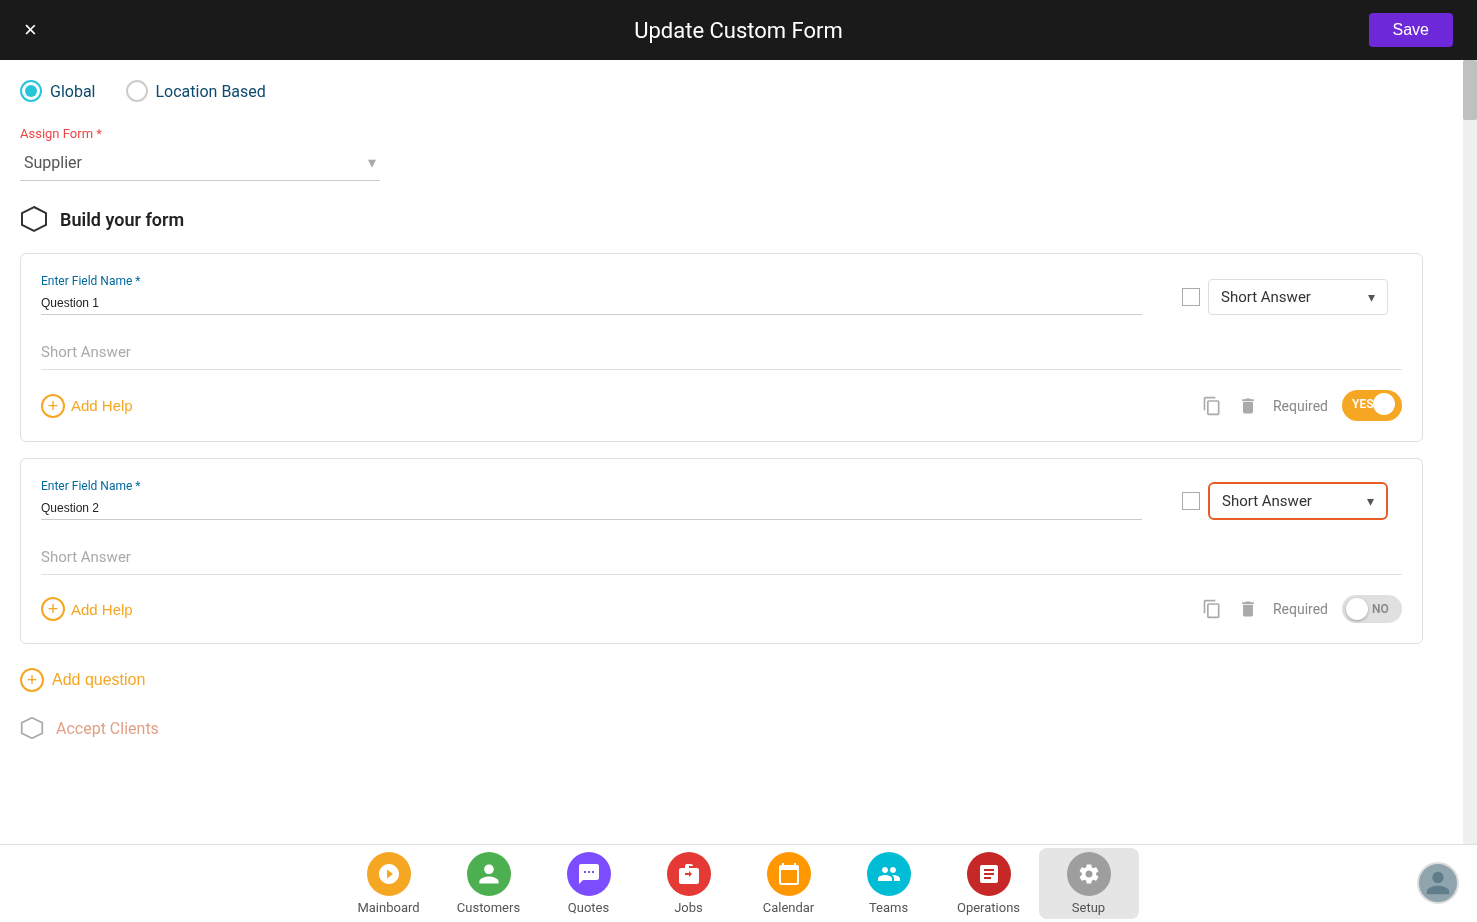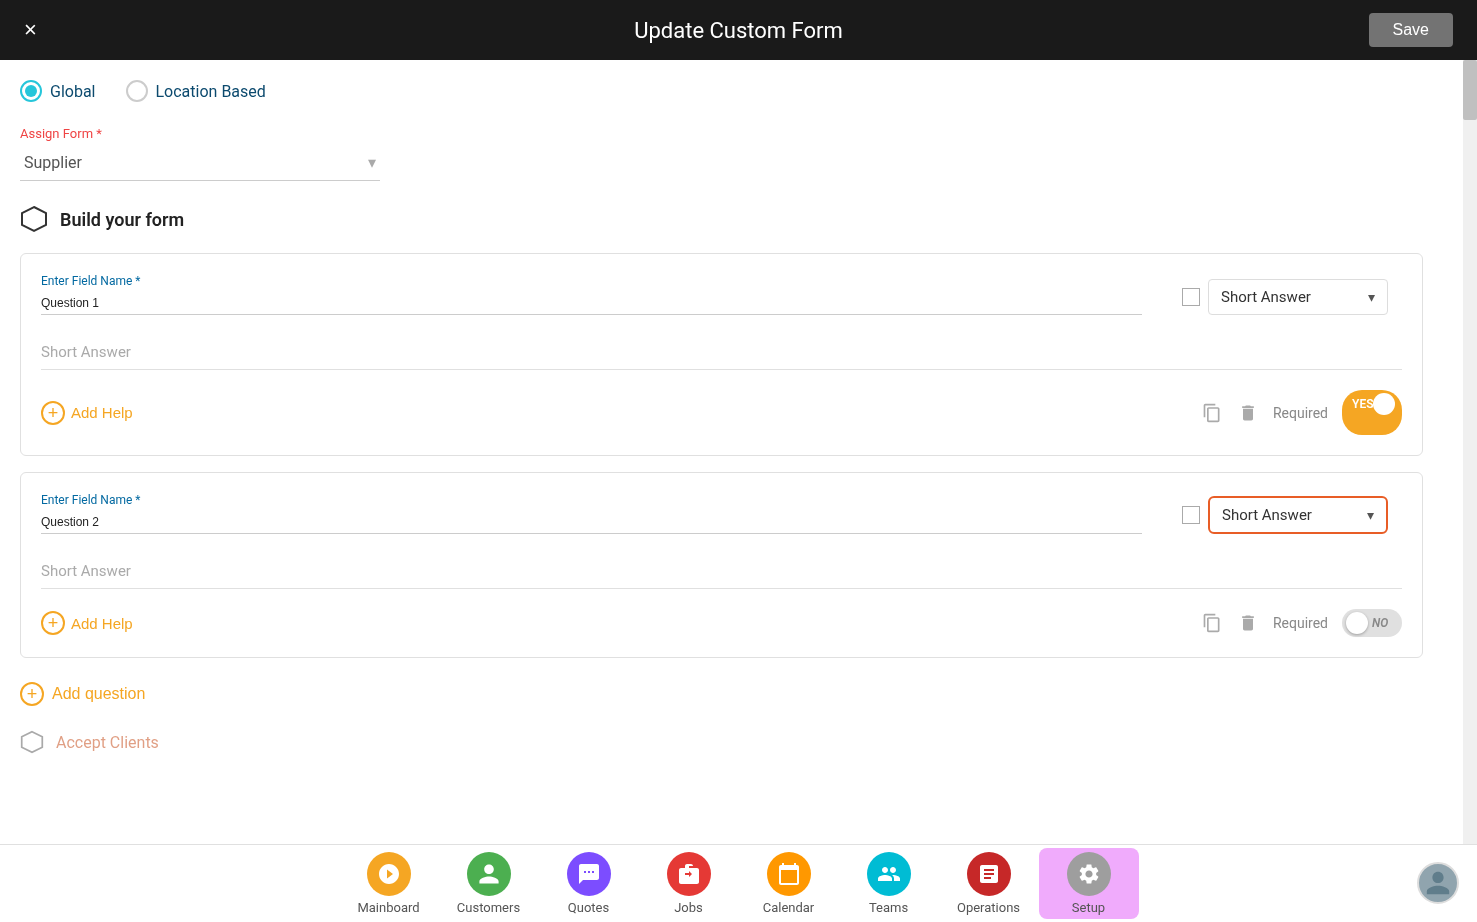--- a/index.html
+++ b/index.html
@@ -26,21 +26,21 @@
       color: #fff;
       font-size: 22px;
       cursor: pointer;
       background: none;
       border: none;
       line-height: 1;
     }
     .save-btn {
       position: absolute;
       right: 24px;
-      background: #737373;
+      background: #6d28d9;
       color: #fff;
       border: none;
       border-radius: 4px;
       padding: 8px 24px;
       font-size: 16px;
       font-weight: 500;
       cursor: pointer;
     }
 
     
@@ -269,21 +269,21 @@
       font-size: 14px;
       color: #888;
     }
 
     
     .toggle-yes {
       display: flex;
       align-items: center;
       background: #f5a623;
       border-radius: 20px;
-      padding: 3px 4px 20px 10px;
+      padding: 3px 4px 6px 10px;
       gap: 0;
       cursor: pointer;
       min-width: 60px;
     }
     .toggle-yes-label {
       color: #fff;
       font-size: 12px;
       font-weight: 600;
     }
     .toggle-ball {
@@ -295,21 +295,20 @@
 
     .toggle-no {
       display: flex;
       align-items: center;
       background: #e0e0e0;
       border-radius: 20px;
       padding: 3px 10px 3px 4px;
       gap: 4px;
       cursor: pointer;
       min-width: 60px;
-      font-style: italic;
     }
     .toggle-no .toggle-ball {
       background: #fff;
       box-shadow: 0 1px 3px rgba(0,0,0,0.3);
     }
     .toggle-no-label {
       color: #888;
       font-size: 12px;
       font-weight: 600;
     }
@@ -625,21 +624,21 @@
 
     <div class="nav-item">
       <div class="nav-icon nav-icon-operations">
         <svg viewBox="0 0 24 24" fill="white">
             <path d="M19 3H5c-1.1 0-2 .9-2 2v14c0 1.1.9 2 2 2h14c1.1 0 2-.9 2-2V5c0-1.1-.9-2-2-2zm-5 14H7v-2h7v2zm3-4H7v-2h10v2zm0-4H7V7h10v2z"></path>
           </svg>
       </div>
       <span class="nav-label">Operations</span>
     </div>
 
-    <div class="nav-item" style="background:#f0abfc; border-radius:8px; padding:4px 8px;justify-content:flex-end;">
+    <div class="nav-item" style="background:#e5e5e5; border-radius:8px; padding:4px 8px;justify-content:flex-end;">
       <div class="nav-icon nav-icon-setup">
         <svg viewBox="0 0 24 24" fill="white">
             <path d="M19.14 12.94c.04-.3.06-.61.06-.94 0-.32-.02-.64-.07-.94l2.03-1.58c.18-.14.23-.41.12-.61l-1.92-3.32c-.12-.22-.37-.29-.59-.22l-2.39.96c-.5-.38-1.03-.7-1.62-.94l-.36-2.54c-.04-.24-.24-.41-.48-.41h-3.84c-.24 0-.43.17-.47.41l-.36 2.54c-.59.24-1.13.57-1.62.94l-2.39-.96c-.22-.08-.47 0-.59.22L2.74 8.87c-.12.21-.08.47.12.61l2.03 1.58c-.05.3-.09.63-.09.94s.02.64.07.94l-2.03 1.58c-.18.14-.23.41-.12.61l1.92 3.32c.12.22.37.29.59.22l2.39-.96c.5.38 1.03.7 1.62.94l.36 2.54c.05.24.24.41.48.41h3.84c.24 0 .44-.17.47-.41l.36-2.54c.59-.24 1.13-.56 1.62-.94l2.39.96c.22.08.47 0 .59-.22l1.92-3.32c.12-.22.07-.47-.12-.61l-2.01-1.58zM12 15.6c-1.98 0-3.6-1.62-3.6-3.6s1.62-3.6 3.6-3.6 3.6 1.62 3.6 3.6-1.62 3.6-3.6 3.6z"></path>
           </svg>
       </div>
       <span class="nav-label">Setup</span>
     </div>
 
   </div>
 

